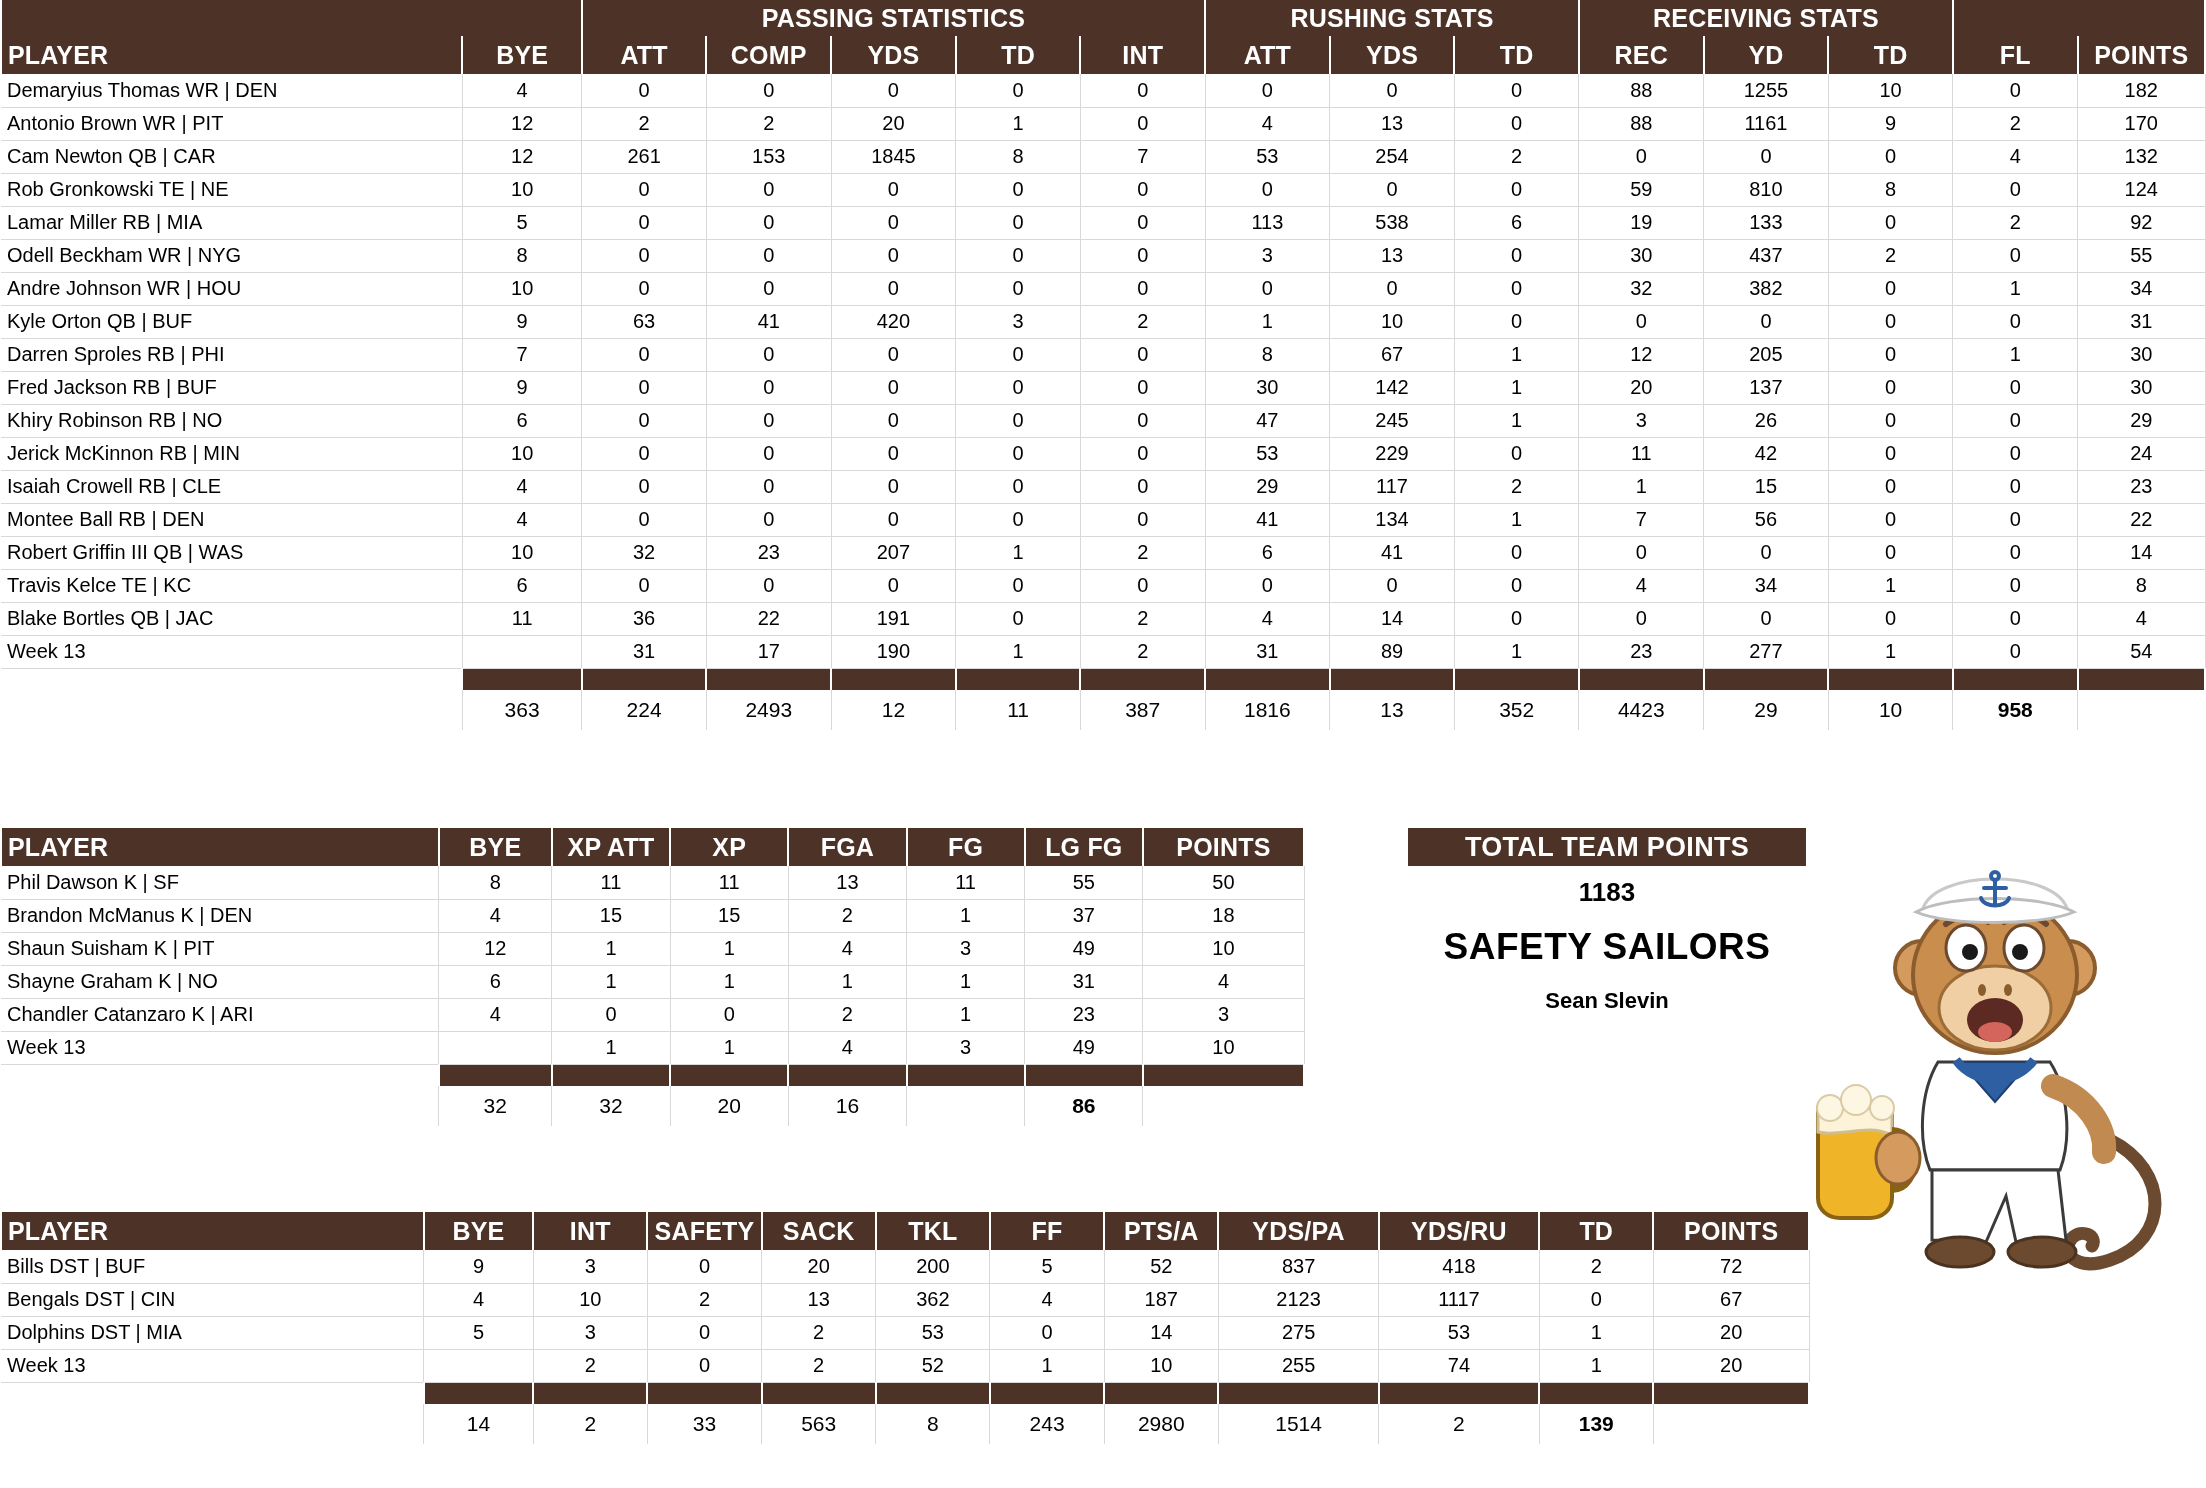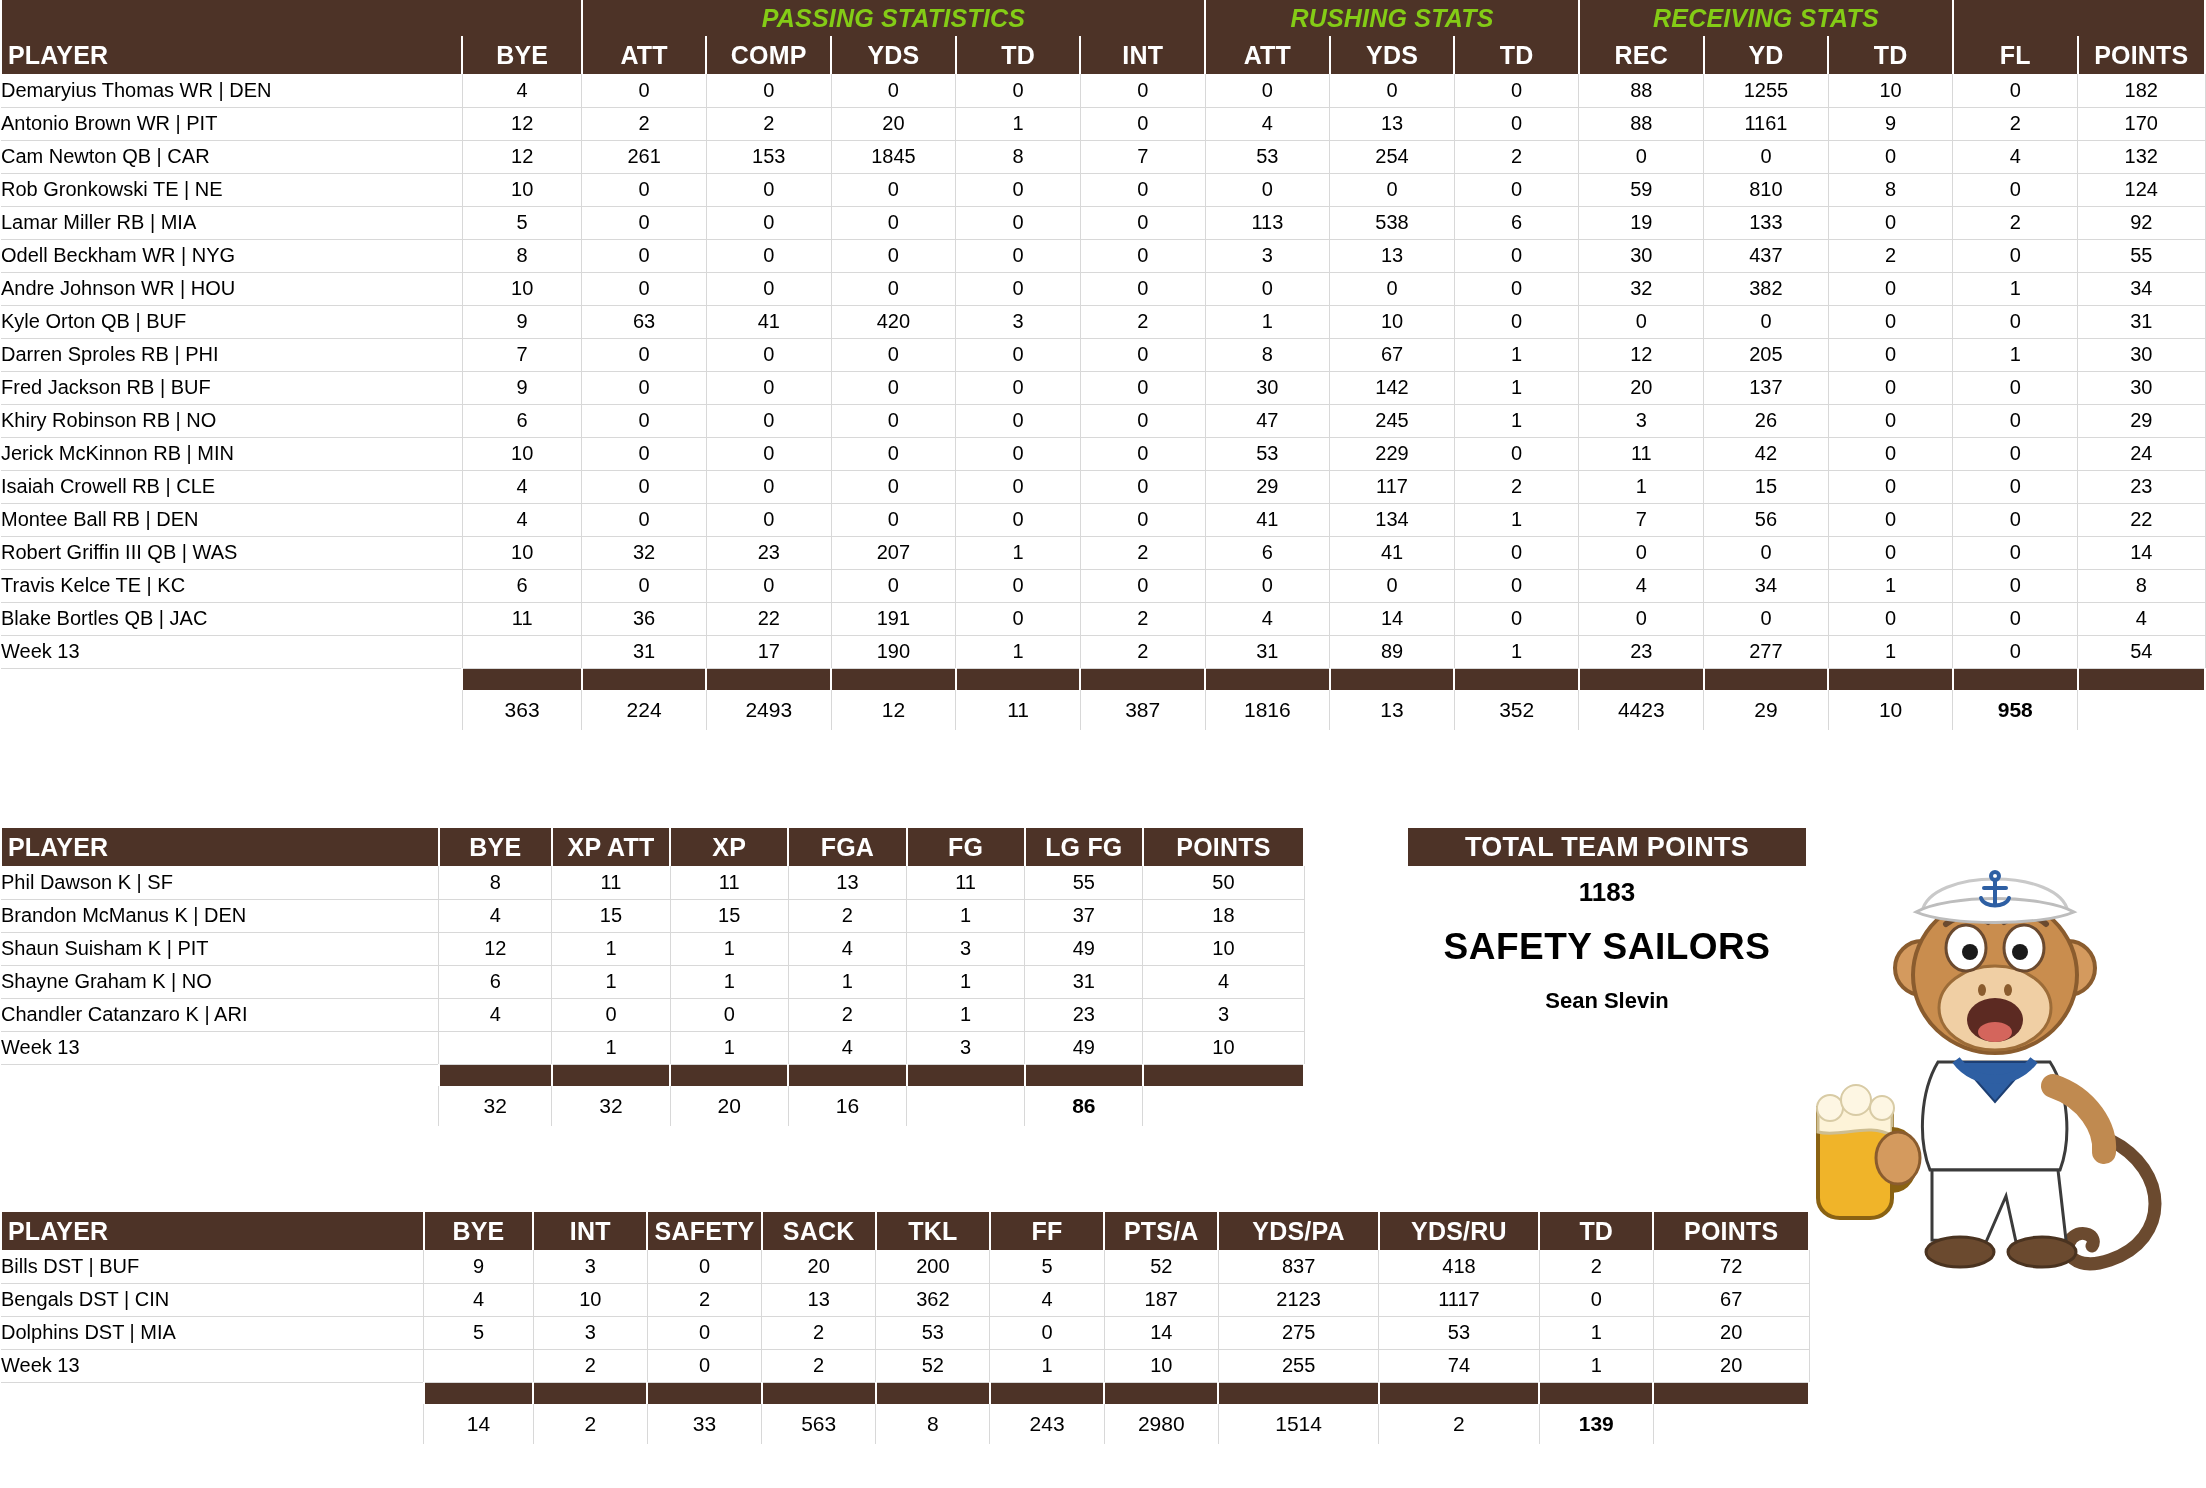--- a/index.html
+++ b/index.html
@@ -23,22 +23,21 @@
     height: 33px;
     text-align: center;
     vertical-align: middle;
     font-weight: normal;
     border-left: 2px solid #ffffff;
     border-right: 2px solid #ffffff;
   }
   
   tr.grouprow td {
     background: #4d3327;
-    color: #84cc16;
-    font-style: italic;
+    color: #ffffff;
     font-weight: bold;
     font-size: 25px;
     height: 36px;
     letter-spacing: .2px;
     border-left: 2px solid #ffffff;
     border-right: 2px solid #ffffff;
   }
   tr.grouprow td.blank { border-left: 2px solid #ffffff; border-right: 2px solid #ffffff; }
 
   
@@ -60,20 +59,21 @@
   
   tr.datarow td {
     background: #ffffff;
     border-bottom: 1px solid #d8d8d8;
     border-left: 1px solid #d8d8d8;
     border-right: 1px solid #d8d8d8;
     font-size: 20px;
   }
   tr.datarow td.pname {
     text-align: left;
+    padding-left: 6px;
     border-left: none;
   }
   tr.datarow:first-child td { border-top: 1px solid #d8d8d8; }
 
   
   tr.sep td {
     background: #4d3327;
     height: 22px;
     border-left: 2px solid #ffffff;
     border-right: 2px solid #ffffff;

